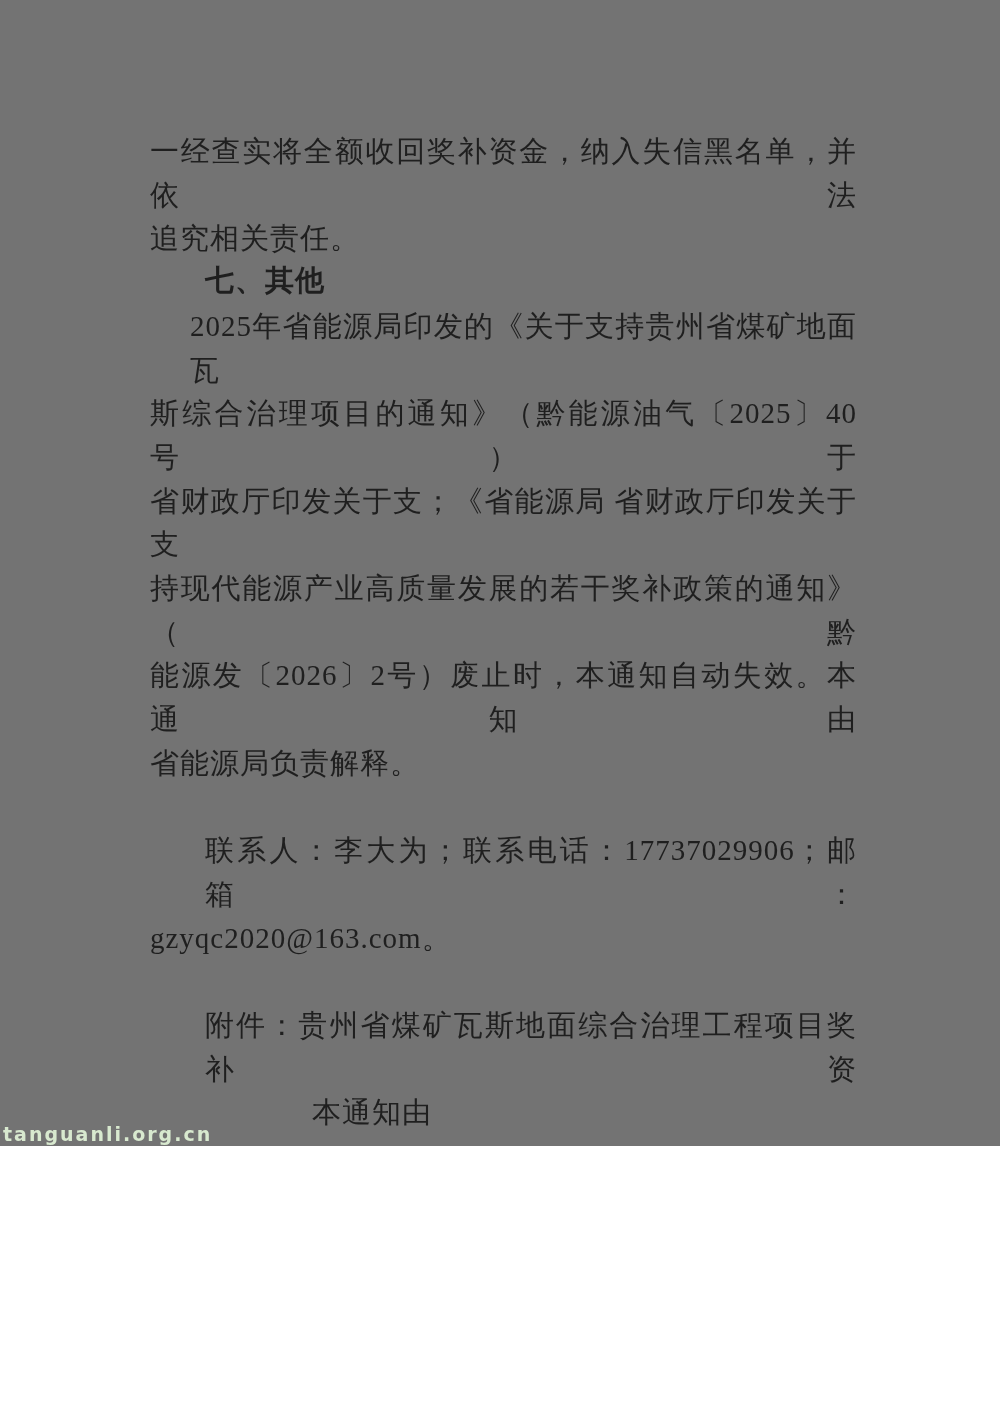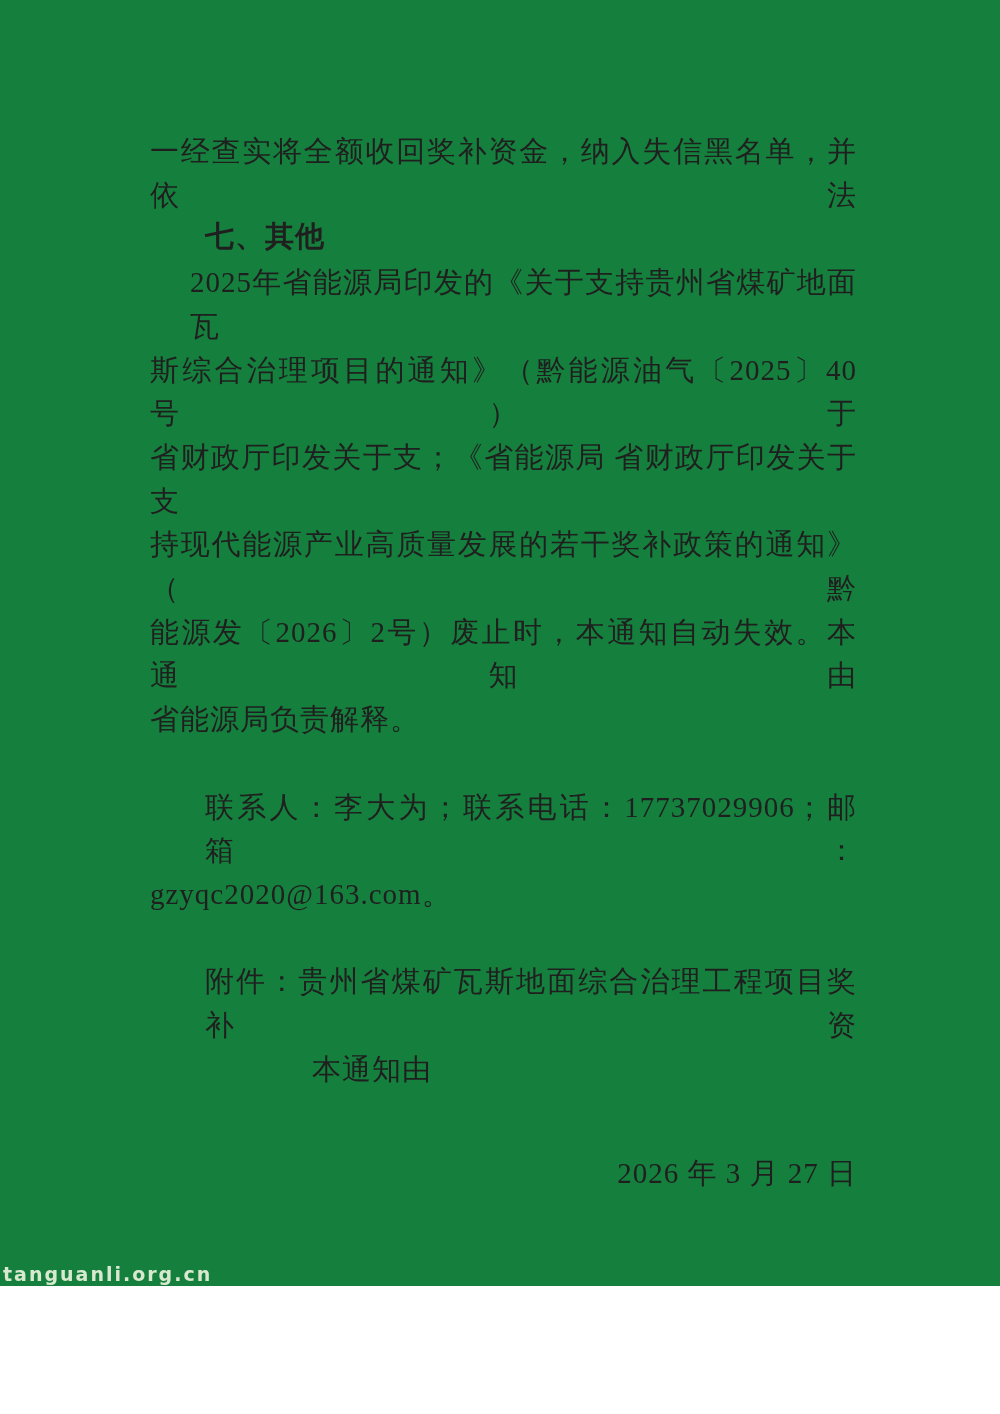--- a/index.html
+++ b/index.html
@@ -2,22 +2,22 @@
 <html><head>
 <meta charset="utf-8">
 <style>
   * { margin: 0; padding: 0; box-sizing: border-box; }
   html, body { width: 1000px; }
   body { background: #ffffff; }
 
   .page {
     position: relative;
     width: 1000px;
-    height: 1286px;
-    background: #15803d;
+    height: 1146px;
+    background: #737373;
     overflow: hidden;
     font-family: "Liberation Serif", "DejaVu Serif", serif;
     color: #1f1f1f;
   }
 
   .textblock {
     position: absolute;
     left: 150px;
     top: 130px;
     width: 707px;
@@ -62,20 +62,21 @@
   }
 </style>
 </head>
 <body>
 
 <div class="page">
 
   <div class="textblock">
 
     <div class="ln j">一经查实将全额收回奖补资金，纳入失信黑名单，并依法</div>
+    <div class="ln left">追究相关责任。</div>
 
     <div class="ln left heading">七、其他</div>
 
     <div class="ln j ind40">2025年省能源局印发的《关于支持贵州省煤矿地面瓦</div>
     <div class="ln j">斯综合治理项目的通知》（黔能源油气〔2025〕40号）于</div>
     <div class="ln j">省财政厅印发关于支；《省能源局 省财政厅印发关于支</div>
     <div class="ln j">持现代能源产业高质量发展的若干奖补政策的通知》（黔</div>
     <div class="ln j">能源发〔2026〕2号）废止时，本通知自动失效。本通知由</div>
     <div class="ln left">省能源局负责解释。</div>
 

